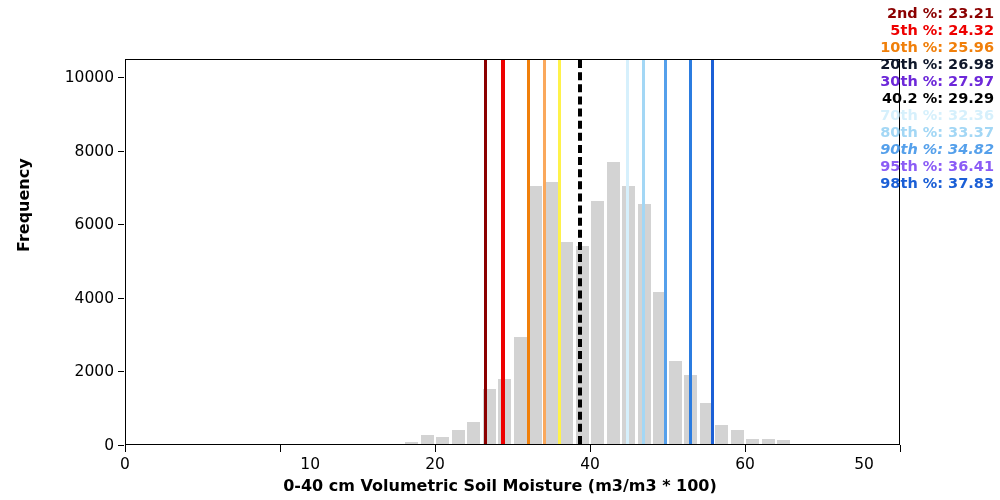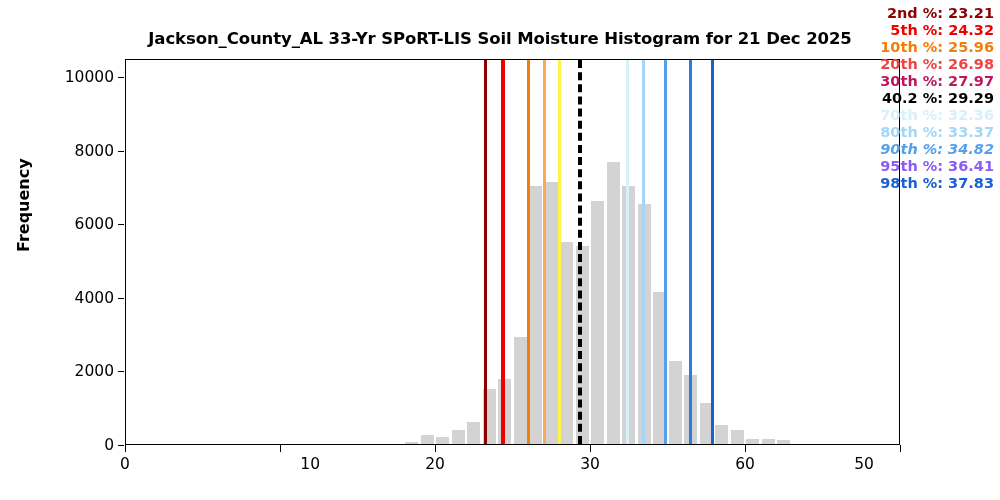--- a/index.html
+++ b/index.html
@@ -128,21 +128,20 @@
     font-size: 14.5px;
     font-weight: bold;
     white-space: nowrap;
   }
 </style>
 </head>
 <body>
 
 <div id="figure">
 
-  <div id="chart-title">Jackson_County_AL 33-Yr SPoRT-LIS Soil Moisture Histogram for 21 Dec 2025</div>
 
   <div id="ylabel">Frequency</div>
 
   <div id="plot-area">
     <div id="bars-layer">
         <div class="hist-bar" style="left: 279px; width: 13.3px; height: 2.20571px; background: rgb(211, 211, 211);"></div>
         <div class="hist-bar" style="left: 294.5px; width: 13.3px; height: 9.19048px; background: rgb(211, 211, 211);"></div>
         <div class="hist-bar" style="left: 310px; width: 13.3px; height: 6.98476px; background: rgb(211, 211, 211);"></div>
         <div class="hist-bar" style="left: 325.5px; width: 13.3px; height: 14.3371px; background: rgb(211, 211, 211);"></div>
         <div class="hist-bar" style="left: 341px; width: 13.3px; height: 22.0571px; background: rgb(211, 211, 211);"></div>
@@ -178,27 +177,28 @@
         <div class="pct-line" style="left: 515.635px; background: rgb(163, 215, 245);"></div>
         <div class="pct-line" style="left: 538.11px; background: rgb(85, 160, 235);"></div>
         <div class="pct-line" style="left: 562.755px; background: rgb(43, 124, 224);"></div>
         <div class="pct-line" style="left: 584.765px; background: rgb(27, 95, 214);"></div>
       </div>
   </div>
 
   <div id="y-axis"></div>
   <div id="x-axis"></div>
 
+  <div id="xlabel">0-40 cm Volumetric Soil Moisture (m3/m3 * 100)</div>
 
   <div id="legend">
       <div class="legend-entry" style="color: rgb(139, 0, 0); text-align: right;">2nd %: 23.21</div>
       <div class="legend-entry" style="color: rgb(238, 0, 0);">5th %: 24.32</div>
       <div class="legend-entry" style="color: rgb(240, 127, 10);">10th %: 25.96</div>
-      <div class="legend-entry" style="color: #ef4444;">20th %: 26.98</div>
-      <div class="legend-entry" style="color: #be185d;">30th %: 27.97</div>
+      <div class="legend-entry" style="color: #0f172a;">20th %: 26.98</div>
+      <div class="legend-entry" style="color: #6d28d9;">30th %: 27.97</div>
       <div class="legend-entry" style="color: rgb(0, 0, 0);">40.2 %: 29.29</div>
       <div class="legend-entry" style="color: rgb(214, 240, 252);">70th %: 32.36</div>
       <div class="legend-entry" style="color: rgb(163, 215, 245);">80th %: 33.37</div>
       <div class="legend-entry" style="color: rgb(85, 160, 235); font-style: italic;">90th %: 34.82</div>
       <div class="legend-entry" style="color: #8b5cf6;">95th %: 36.41</div>
       <div class="legend-entry" style="color: rgb(27, 95, 214);">98th %: 37.83</div>
     </div>
 
 <div class="ytick-label" style="top: 445px; right: auto; left: -4px; width: 118px;">0</div>
     <div class="ytick-mark" style="top: 445px; left: 118px; position: absolute;"></div>
@@ -211,19 +211,19 @@
     <div class="ytick-label" style="top: 150.905px; right: auto; left: -4px; width: 118px;">8000</div>
     <div class="ytick-mark" style="top: 150.905px; left: 118px; position: absolute;"></div>
     <div class="ytick-label" style="top: 77.381px; right: auto; left: -4px; width: 118px;">10000</div>
     <div class="ytick-mark" style="top: 77.381px; left: 118px; position: absolute;"></div>
     <div class="xtick-label" style="left: 125px;">0</div>
     <div class="xtick-mark" style="left: 125px;"></div>
     <div class="xtick-label" style="left: 280px; text-align: right;">10</div>
     <div class="xtick-mark" style="left: 280px;"></div>
     <div class="xtick-label" style="left: 435px;">20</div>
     <div class="xtick-mark" style="left: 435px;"></div>
-    <div class="xtick-label" style="left: 590px;">30</div>
+    <div class="xtick-label" style="left: 590px;">40</div>
     <div class="xtick-mark" style="left: 590px;"></div>
     <div class="xtick-label" style="left: 745px;">60</div>
     <div class="xtick-mark" style="left: 745px;"></div>
     <div class="xtick-label" style="left: 864px;">50</div>
     <div class="xtick-mark" style="left: 900px;"></div>
   </div>
 
 </body></html>

